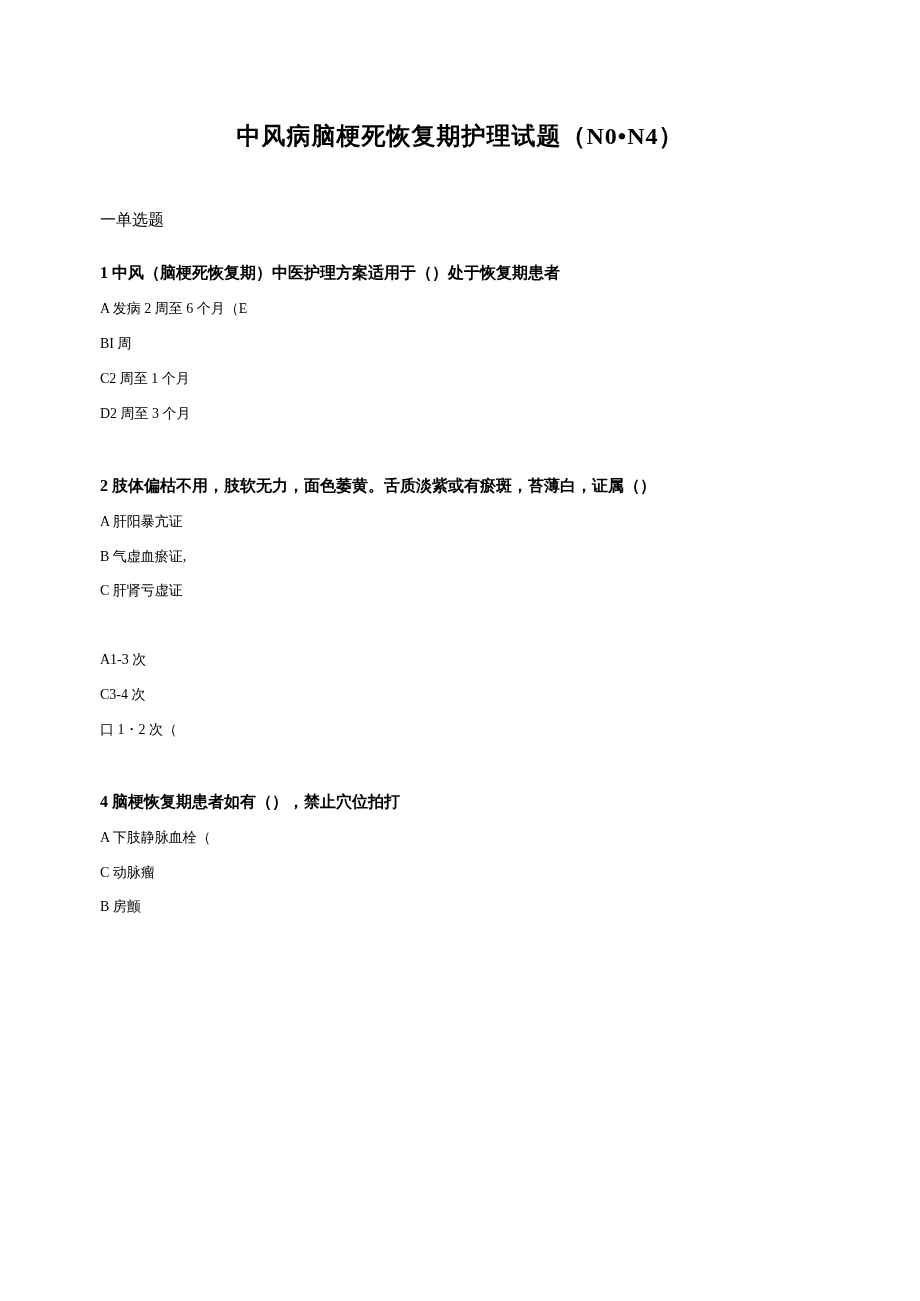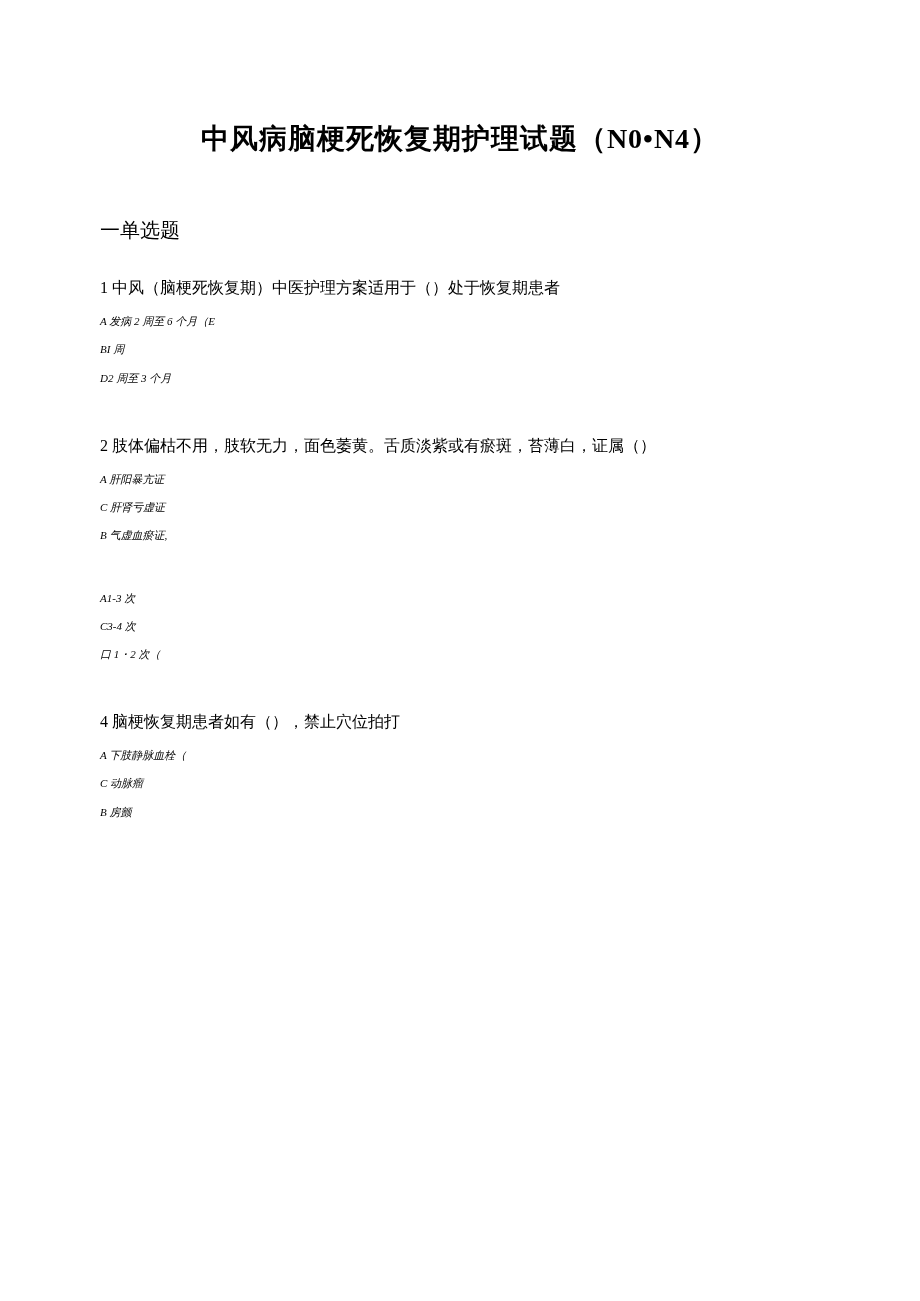--- a/index.html
+++ b/index.html
@@ -10,64 +10,65 @@
     body {
       width: 920px;
       height: 1301px;
       background: #ffffff;
       font-family: "SimSun", "宋体", serif;
       padding: 120px 100px 0 100px;
       color: #000000;
     }
     .title {
       text-align: center;
-      font-size: 28px;
+      font-size: 24px;
       font-weight: bold;
       margin-bottom: 50px;
       letter-spacing: 1px;
     }
     .section-header {
-      font-size: 20px;
+      font-size: 16px;
       margin-bottom: 18px;
       line-height: 2.2;
     }
     .question-text {
       font-size: 16px;
       margin-bottom: 4px;
       line-height: 2.2;
+      font-weight: bold;
     }
     .option {
-      font-size: 11px;
+      font-size: 14px;
       margin-bottom: 4px;
       line-height: 2.2;
-      font-style: italic;
     }
     .question-block {
       margin-bottom: 38px;
     }
   </style>
 </head>
 <body>
 
 <h1 class="title">中风病脑梗死恢复期护理试题（N0•N4）</h1>
 
 <div class="section-header">一单选题</div>
 
 <div class="question-block">
   <div class="question-text">1 中风（脑梗死恢复期）中医护理方案适用于（）处于恢复期患者</div>
   <div class="option">A 发病 2 周至 6 个月（E</div>
   <div class="option">BI 周</div>
+  <div class="option">C2 周至 1 个月</div>
   <div class="option">D2 周至 3 个月</div>
 </div>
 
 <div class="question-block">
   <div class="question-text">2 肢体偏枯不用，肢软无力，面色萎黄。舌质淡紫或有瘀斑，苔薄白，证属（）</div>
   <div class="option">A 肝阳暴亢证</div>
+  <div class="option">B 气虚血瘀证,</div>
   <div class="option">C 肝肾亏虚证</div>
-  <div class="option">B 气虚血瘀证,</div>
 </div>
 
 <div class="question-block">
   <div class="option">A1-3 次</div>
   <div class="option">C3-4 次</div>
   <div class="option">口 1・2 次（</div>
 </div>
 
 <div class="question-block">
   <div class="question-text">4 脑梗恢复期患者如有（），禁止穴位拍打</div>

